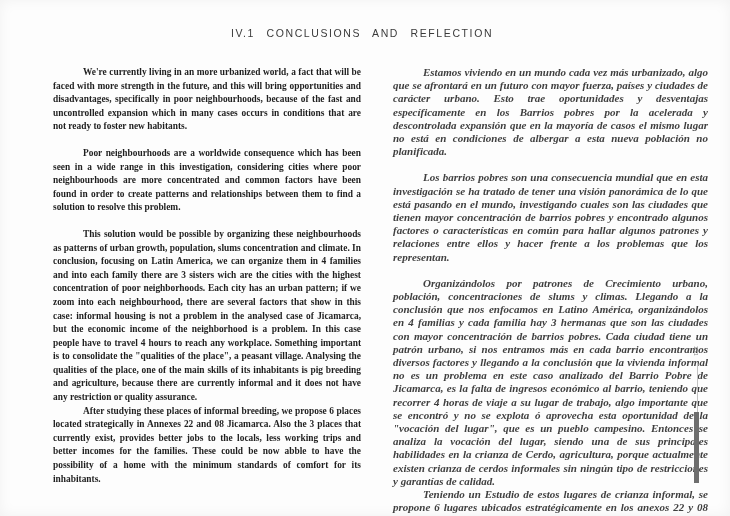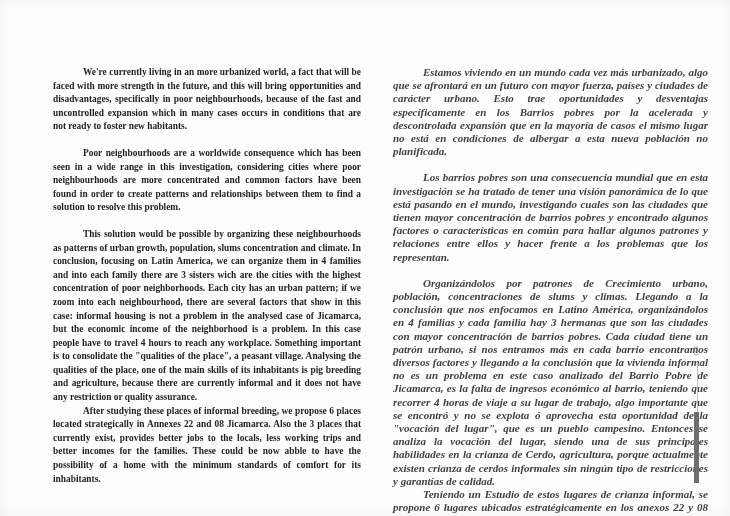--- a/index.html
+++ b/index.html
@@ -78,20 +78,21 @@
     width: 5px;
     height: 71px;
     background: #6e6e6e;
   }
 </style>
 </head>
 <body>
 
 <div class="page">
 
+  <div class="header-title">IV.1 CONCLUSIONS AND REFLECTION</div>
 
   <div class="col col-left">
     <p class="spaced">We're currently living in an more urbanized world, a fact that will be faced with more strength in the future, and this will bring opportunities and disadvantages, specifically in poor neighbourhoods, because of the fast and uncontrolled expansion which in many cases occurs in conditions that are not ready to foster new habitants.</p>
     <p class="spaced">Poor neighbourhoods are a worldwide consequence which has been seen in a wide range in this investigation, considering cities where poor neighbourhoods are more concentrated and common factors have been found in order to create patterns and relationships between them to find a solution to resolve this problem.</p>
     <p>This solution would be possible by organizing these neighbourhoods as patterns of urban growth, population, slums concentration and climate. In conclusion, focusing on Latin America, we can organize them in 4 families and into each family there are 3 sisters wich are the cities with the highest concentration of poor neighborhoods. Each city has an urban pattern; if we zoom into each neighbourhood, there are several factors that show in this case: informal housing is not a problem in the analysed case of Jicamarca, but the economic income of the neighborhood is a problem. In this case people have to travel 4 hours to reach any workplace. Something important is to consolidate the "qualities of the place", a peasant village. Analysing the qualities of the place, one of the main skills of its inhabitants is pig breeding and agriculture, because there are currently informal and it does not have any restriction or quality assurance.</p>
     <p>After studying these places of informal breeding, we propose 6 places located strategically in Annexes 22 and 08 Jicamarca. Also the 3 places that currently exist, provides better jobs to the locals, less working trips and better incomes for the families. These could be now abble to have the possibility of a home with the minimum standards of comfort for its inhabitants.</p>
   </div>
 
   <div class="col col-right">
     <p class="spaced">Estamos viviendo en un mundo cada vez más urbanizado, algo que se afrontará en un futuro con mayor fuerza, países y ciudades de carácter urbano. Esto trae oportunidades y desventajas específicamente en los Barrios pobres por la acelerada y descontrolada expansión que en la mayoría de casos el mismo lugar no está en condiciones de albergar a esta nueva población no planificada.</p>

